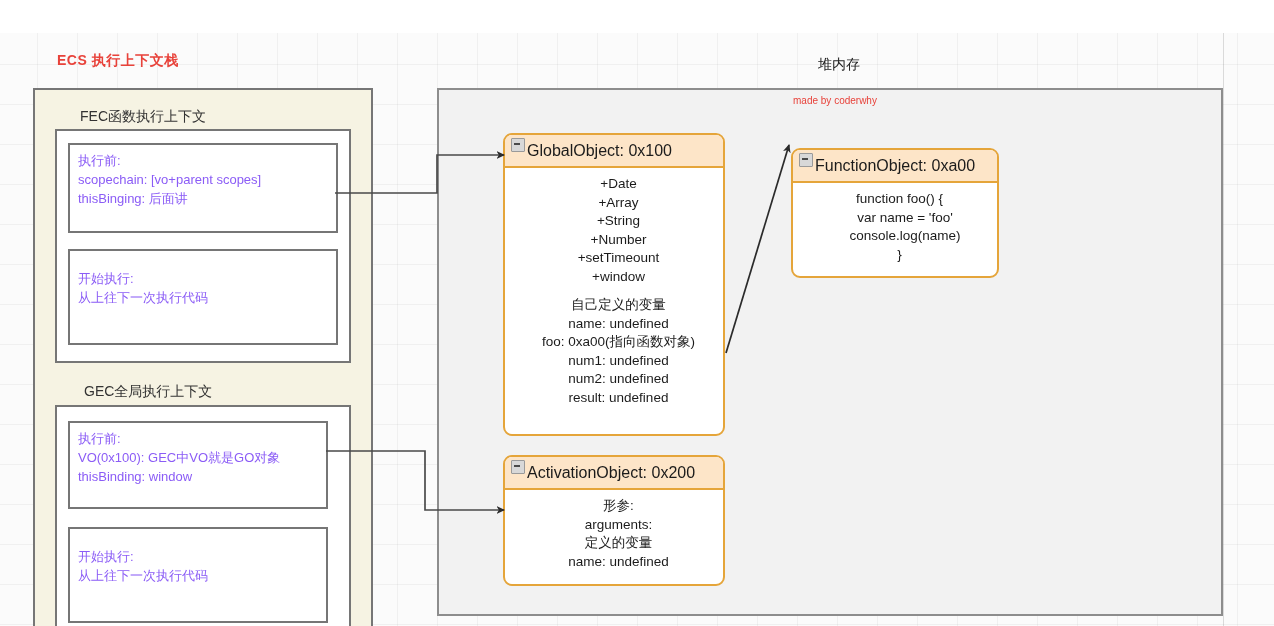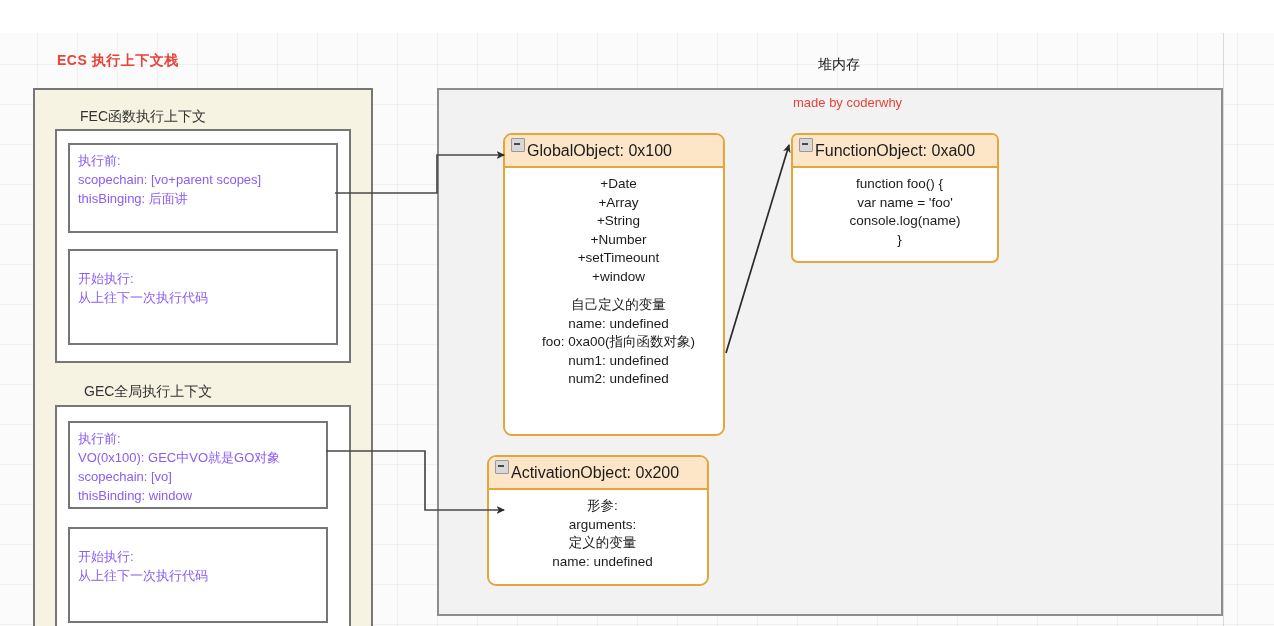--- a/index.html
+++ b/index.html
@@ -63,21 +63,21 @@
   #gec-pre   { left: 68px; top: 388px; width: 260px; height: 88px; }
   #gec-run   { left: 68px; top: 494px; width: 260px; height: 96px; }
   .pad-top { padding-top: 18px; }
   
   #heap-title {
     position: absolute; left: 818px; top: 23px;
     font-size: 14px; color: #222; white-space: nowrap;
   }
   #heap-credit {
     position: absolute; left: 793px; top: 62px;
-    font-size: 13px; color: #e8423a; white-space: nowrap;
+    font-size: 10px; color: #e8423a; white-space: nowrap;
   }
   #heap-box {
     position: absolute; left: 437px; top: 55px;
     width: 786px; height: 528px;
     background: #f2f2f2;
     border: 2px solid #8d8d8d;
     box-sizing: border-box;
   }
   
   .obj-card {
@@ -114,22 +114,22 @@
   .obj-title {
     font-size: 16px; color: #1b1b1b; white-space: nowrap;
   }
   .obj-body { padding: 7px 0 6px 9px; text-align: center; }
   .obj-body .ln {
     font-size: 13.5px; color: #1b1b1b; line-height: 18.5px; white-space: nowrap;
   }
   .ln.blank { height: 10px; line-height: 10px; }
   .ln.indent { padding-left: 11px; }
   #global-object     { left: 503px; top: 100px; width: 222px; height: 303px; }
-  #function-object   { left: 791px; top: 100px; width: 208px; height: 130px; border-radius: 7px; }
-  #activation-object { left: 487px; top: 422px; width: 222px; height: 131px; }
+  #function-object   { left: 791px; top: 115px; width: 208px; height: 130px; }
+  #activation-object { left: 503px; top: 422px; width: 222px; height: 131px; }
   
   #wires { position: absolute; left: 0; top: 0; width: 1274px; height: 626px; pointer-events: none; }
   
   #right-rule {
     position: absolute; left: 1223px; top: 0; width: 1px; height: 626px;
     background: rgba(0,0,0,0.13);
   }
   #watermark {
     position: absolute; right: 12px; bottom: 6px;
     font-size: 17px; color: #c9c9c9; white-space: nowrap;
@@ -156,21 +156,20 @@
   <div class="ctx-inner pad-top" id="fec-run">
     <div class="ln">开始执行:</div>
     <div class="ln">从上往下一次执行代码</div>
   </div>
 
   <div class="ctx-label" id="gec-label">GEC全局执行上下文</div>
   <div class="ctx-frame" id="gec-frame"></div>
   <div class="ctx-inner" id="gec-pre">
     <div class="ln">执行前:</div>
     <div class="ln">VO(0x100): GEC中VO就是GO对象</div>
-    <div class="ln">scopechain: [vo]</div>
     <div class="ln">thisBinding: window</div>
   </div>
   <div class="ctx-inner pad-top" id="gec-run">
     <div class="ln">开始执行:</div>
     <div class="ln">从上往下一次执行代码</div>
   </div>
 
   <div id="heap-title">堆内存</div>
   <div id="heap-box"></div>
   <div id="heap-credit">made by coderwhy</div>
@@ -186,20 +185,21 @@
       <div class="ln">+String</div>
       <div class="ln">+Number</div>
       <div class="ln">+setTimeount</div>
       <div class="ln">+window</div>
       <div class="ln blank"></div>
       <div class="ln">自己定义的变量</div>
       <div class="ln">name: undefined</div>
       <div class="ln">foo: 0xa00(指向函数对象)</div>
       <div class="ln">num1: undefined</div>
       <div class="ln">num2: undefined</div>
+      <div class="ln">result: undefined</div>
     </div>
   </div>
 
   <div class="obj-card" id="function-object">
     <div class="obj-head">
       <span class="collapse-icon"></span>
       <span class="obj-title">FunctionObject: 0xa00</span>
     </div>
     <div class="obj-body">
       <div class="ln">function foo() {</div>

